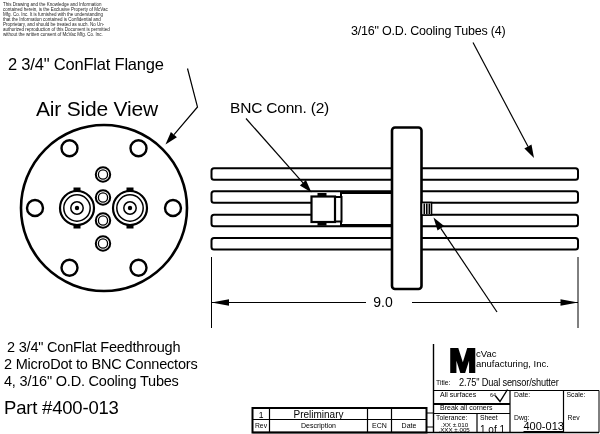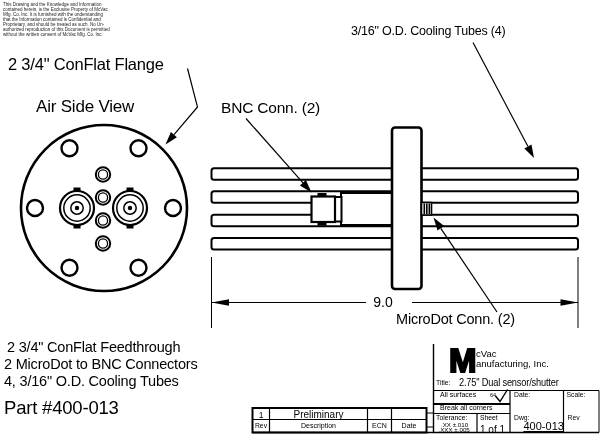--- a/index.html
+++ b/index.html
@@ -4,22 +4,22 @@
 <style>
   html,body{margin:0;padding:0;background:#fff;}
   .sheet{position:relative;width:600px;height:434px;background:#ffffff;overflow:hidden;
          font-family:"Liberation Sans", sans-serif;color:#000;}
   .sheet svg{position:absolute;left:0;top:0;}
   .txt{position:absolute;white-space:nowrap;color:#000;}
   .disclaimer{position:absolute;left:3px;top:2px;width:118px;font-size:4.5px;line-height:5px;
               color:#222;letter-spacing:0;}
   .lbl{letter-spacing:-0.2px;}
   .lbl-flange{left:8px;top:55px;font-size:16.5px;}
-  .lbl-airside{left:36px;top:97px;font-size:17px;}
-  .lbl-bnc{left:221px;top:99px;font-size:15.5px;}
+  .lbl-airside{left:36px;top:97px;font-size:21px;}
+  .lbl-bnc{left:230px;top:99px;font-size:15.5px;}
   .lbl-tubes{left:351px;top:24px;font-size:12.5px;}
   .lbl-microdot{left:396px;top:311px;font-size:14.5px;}
   .dim-text{left:366px;top:294px;width:34px;text-align:center;font-size:14px;background:#fff;}
   .desc-1{left:7px;top:339px;font-size:14.5px;letter-spacing:-0.2px;}
   .desc-2{left:4px;top:356px;font-size:14.5px;letter-spacing:-0.2px;}
   .desc-3{left:4px;top:373px;font-size:14.5px;letter-spacing:-0.2px;}
   .desc-part{left:4px;top:397px;font-size:18.5px;letter-spacing:-0.2px;}
   .logo-m{left:449px;top:344px;font-size:33px;line-height:1;font-weight:bold;
           -webkit-text-stroke:2px #000;}
   .logo-1{left:476px;top:347.5px;font-size:9.5px;}
@@ -176,21 +176,20 @@
     <div>that the Information contained is Confidential and</div>
     <div>Proprietary, and should be treated as such. No Un-</div>
     <div>authorized reproduction of this Document is permitted</div>
     <div>without the written consent of McVac Mfg. Co. Inc.</div>
   </div>
 
   <div class="txt lbl lbl-flange">2 3/4" ConFlat Flange</div>
   <div class="txt lbl lbl-airside">Air Side View</div>
   <div class="txt lbl lbl-bnc">BNC Conn. (2)</div>
   <div class="txt lbl lbl-tubes">3/16" O.D. Cooling Tubes (4)</div>
-  <div class="txt lbl lbl-microdot">MicroDot Conn. (2)</div>
   <div class="txt dim-text">9.0</div>
 
   <div class="txt desc-1">2 3/4" ConFlat Feedthrough</div>
   <div class="txt desc-2">2 MicroDot to BNC Connectors</div>
   <div class="txt desc-3">4, 3/16" O.D. Cooling Tubes</div>
   <div class="txt desc-part">Part #400-013</div>
 
   <div class="txt logo-m">M</div>
   <div class="txt logo-1">cVac</div>
   <div class="txt logo-2">anufacturing, Inc.</div>

